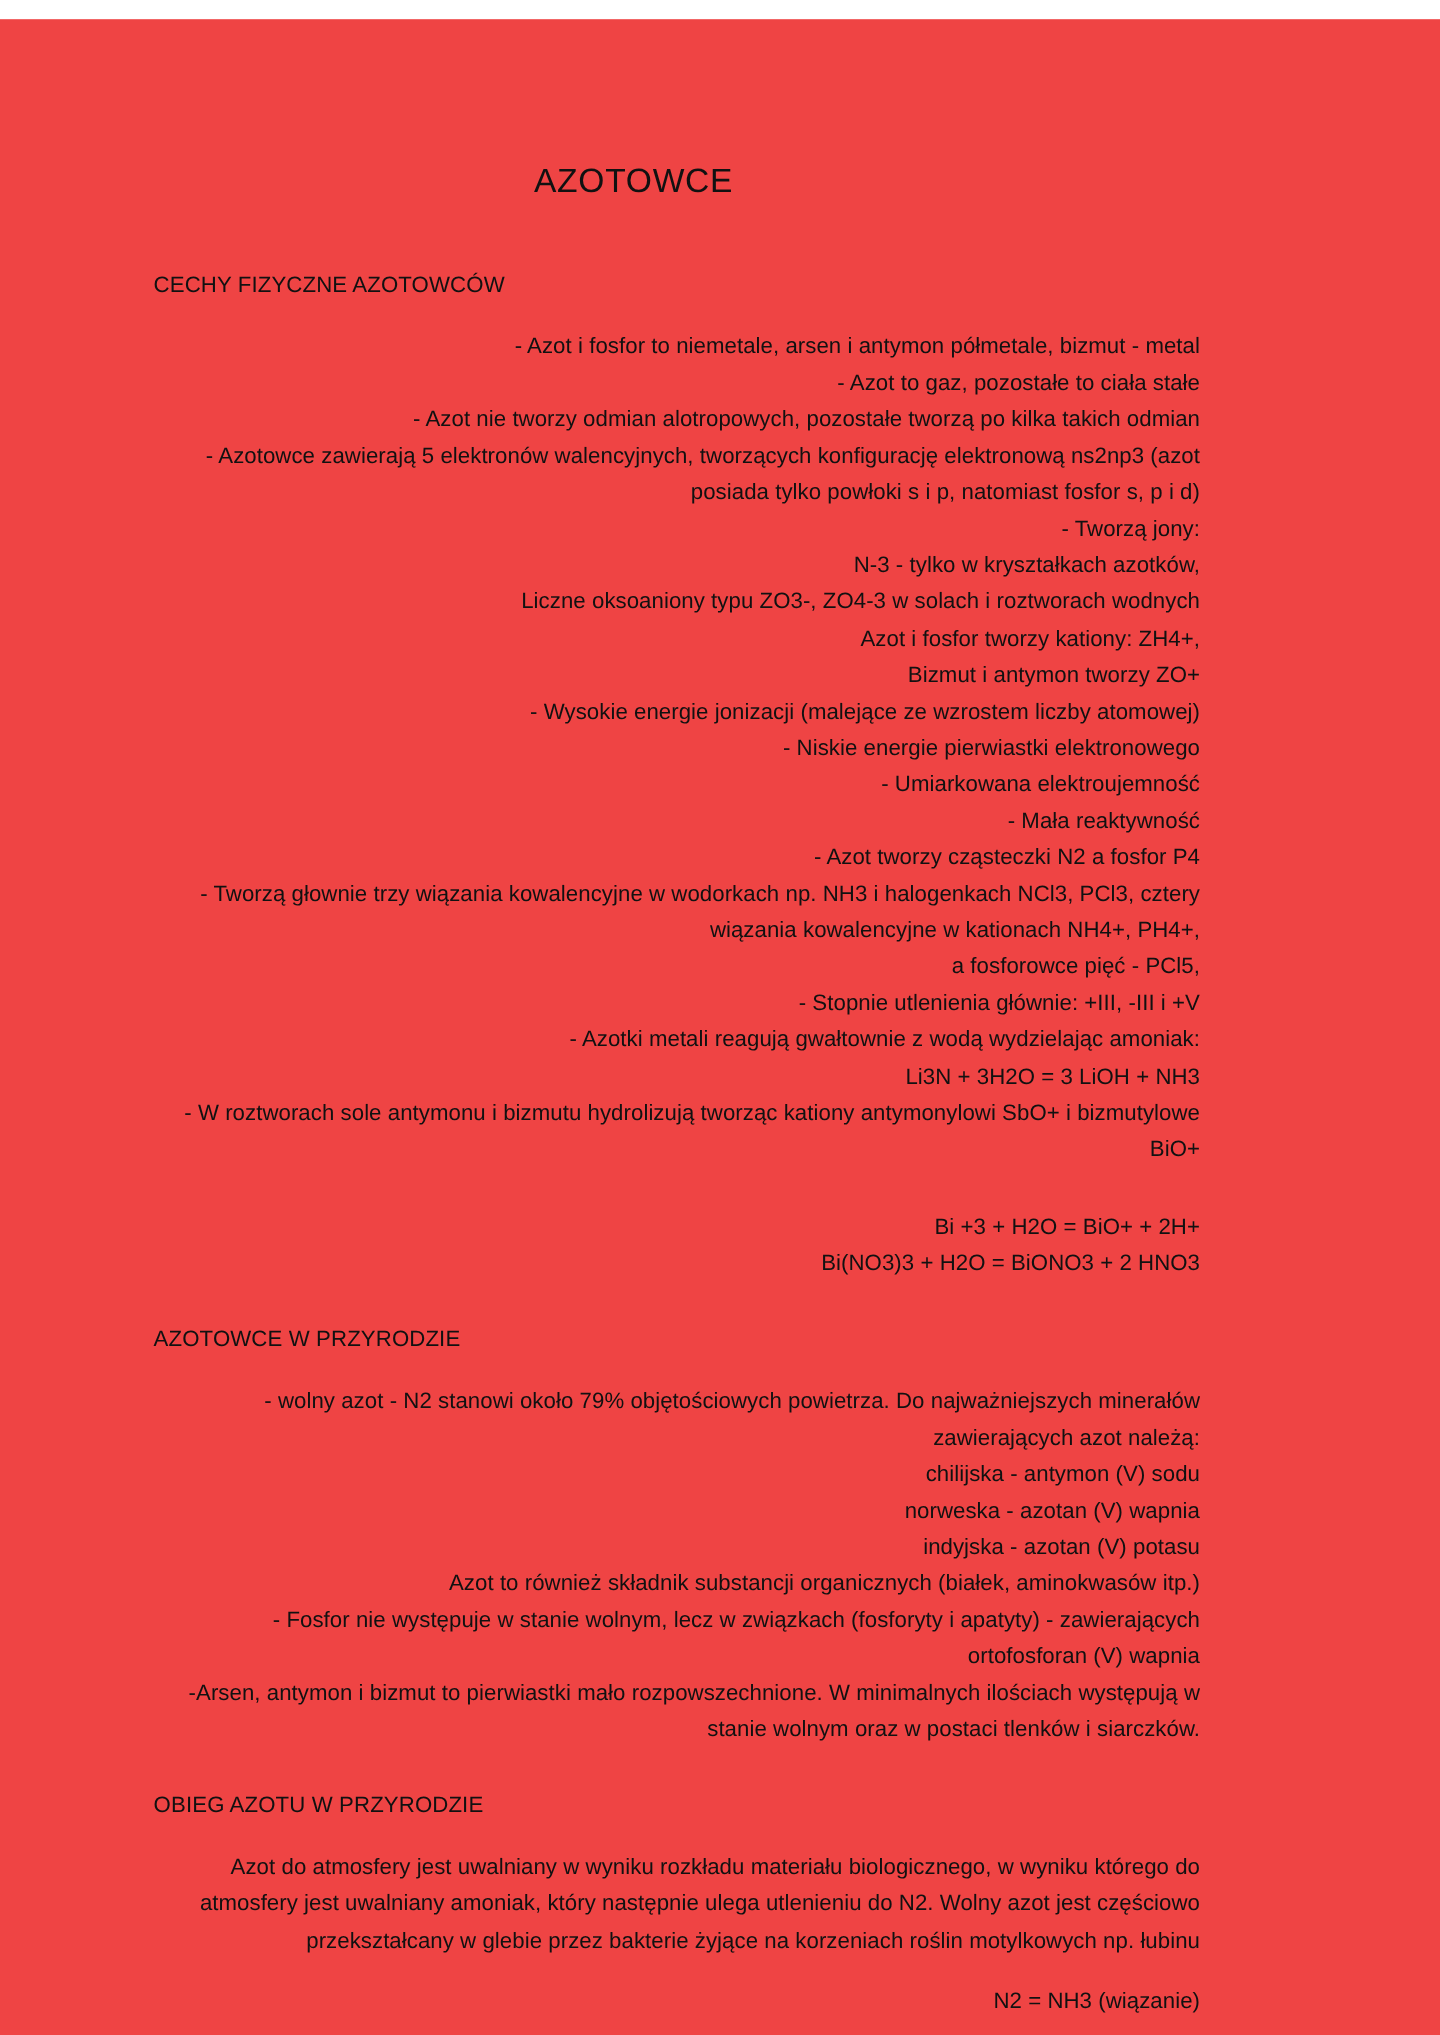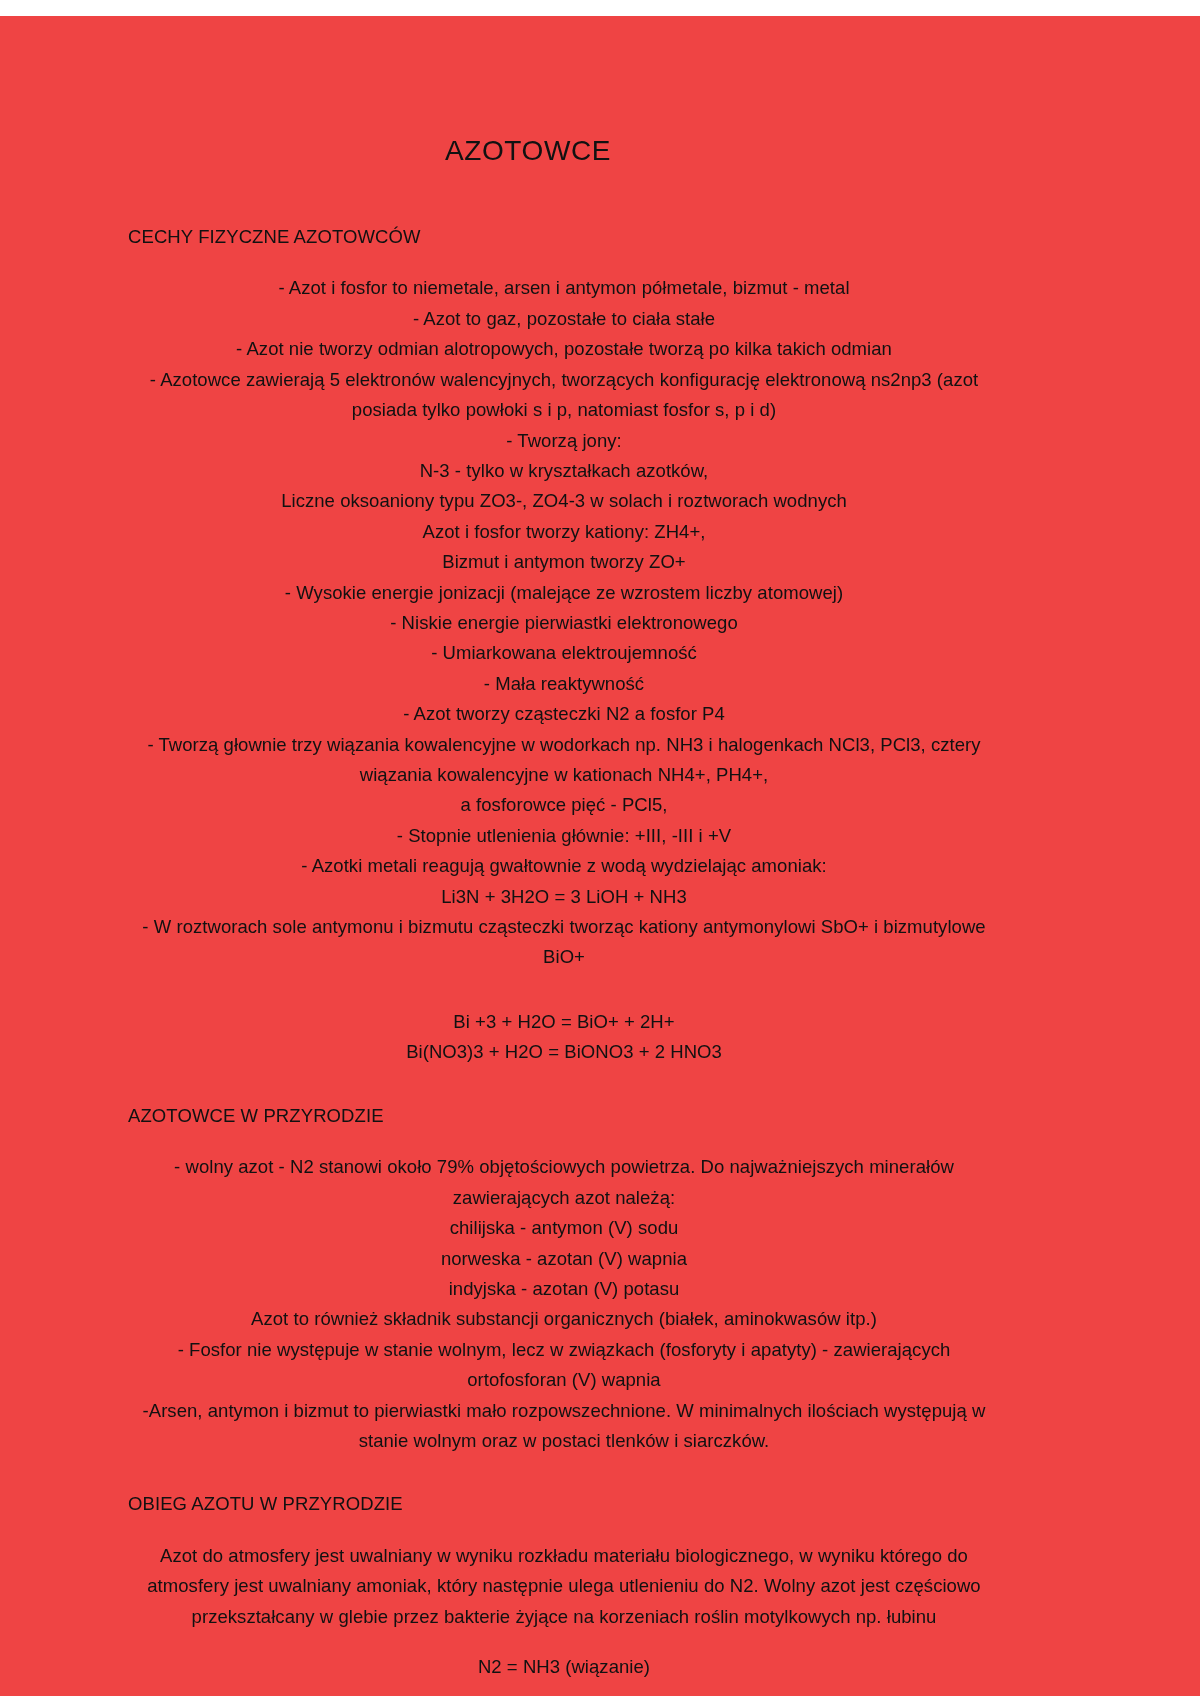--- a/index.html
+++ b/index.html
@@ -39,21 +39,21 @@
     line-height: 1.55;
   }
   .gap-after-heading { height: 22px; }
   .gap-block { height: 34px; }
   .gap-small { height: 20px; }
   .para {
     font-size: 18.5px;
     line-height: 30.4px;
     letter-spacing: 0.05px;
     margin: 0;
-    text-align: center;
+    text-align: right;
   }
   .wide { width: 872px; }
 </style>
 </head>
 <body>
 
 <div class="page">
 
   <h1 class="doc-title">AZOTOWCE</h1>
 
@@ -73,21 +73,21 @@
     <p class="para wide">- Wysokie energie jonizacji (malejące ze wzrostem liczby atomowej)</p>
     <p class="para wide">- Niskie energie pierwiastki elektronowego</p>
     <p class="para wide">- Umiarkowana elektroujemność</p>
     <p class="para wide">- Mała reaktywność</p>
     <p class="para wide">- Azot tworzy cząsteczki N2 a fosfor P4</p>
     <p class="para wide">- Tworzą głownie trzy wiązania kowalencyjne w wodorkach np. NH3 i halogenkach NCl3, PCl3,  cztery wiązania kowalencyjne w kationach NH4+, PH4+,</p>
     <p class="para wide">a fosforowce pięć - PCl5,</p>
     <p class="para wide">- Stopnie utlenienia głównie: +III, -III i +V</p>
     <p class="para wide">- Azotki metali reagują gwałtownie z wodą wydzielając amoniak:</p>
     <p class="para wide">Li3N + 3H2O = 3 LiOH + NH3</p>
-    <p class="para wide">- W roztworach sole antymonu i bizmutu cząsteczki tworząc kationy antymonylowi SbO+ i bizmutylowe BiO+</p>
+    <p class="para wide">- W roztworach sole antymonu i bizmutu hydrolizują tworząc kationy antymonylowi SbO+ i bizmutylowe BiO+</p>
 
     <div class="gap-block"></div>
 
     <p class="para wide">Bi +3 + H2O = BiO+ + 2H+</p>
     <p class="para wide">Bi(NO3)3 + H2O = BiONO3 + 2 HNO3</p>
   </div>
 
   <div class="gap-block"></div>
 
   <div class="section">

